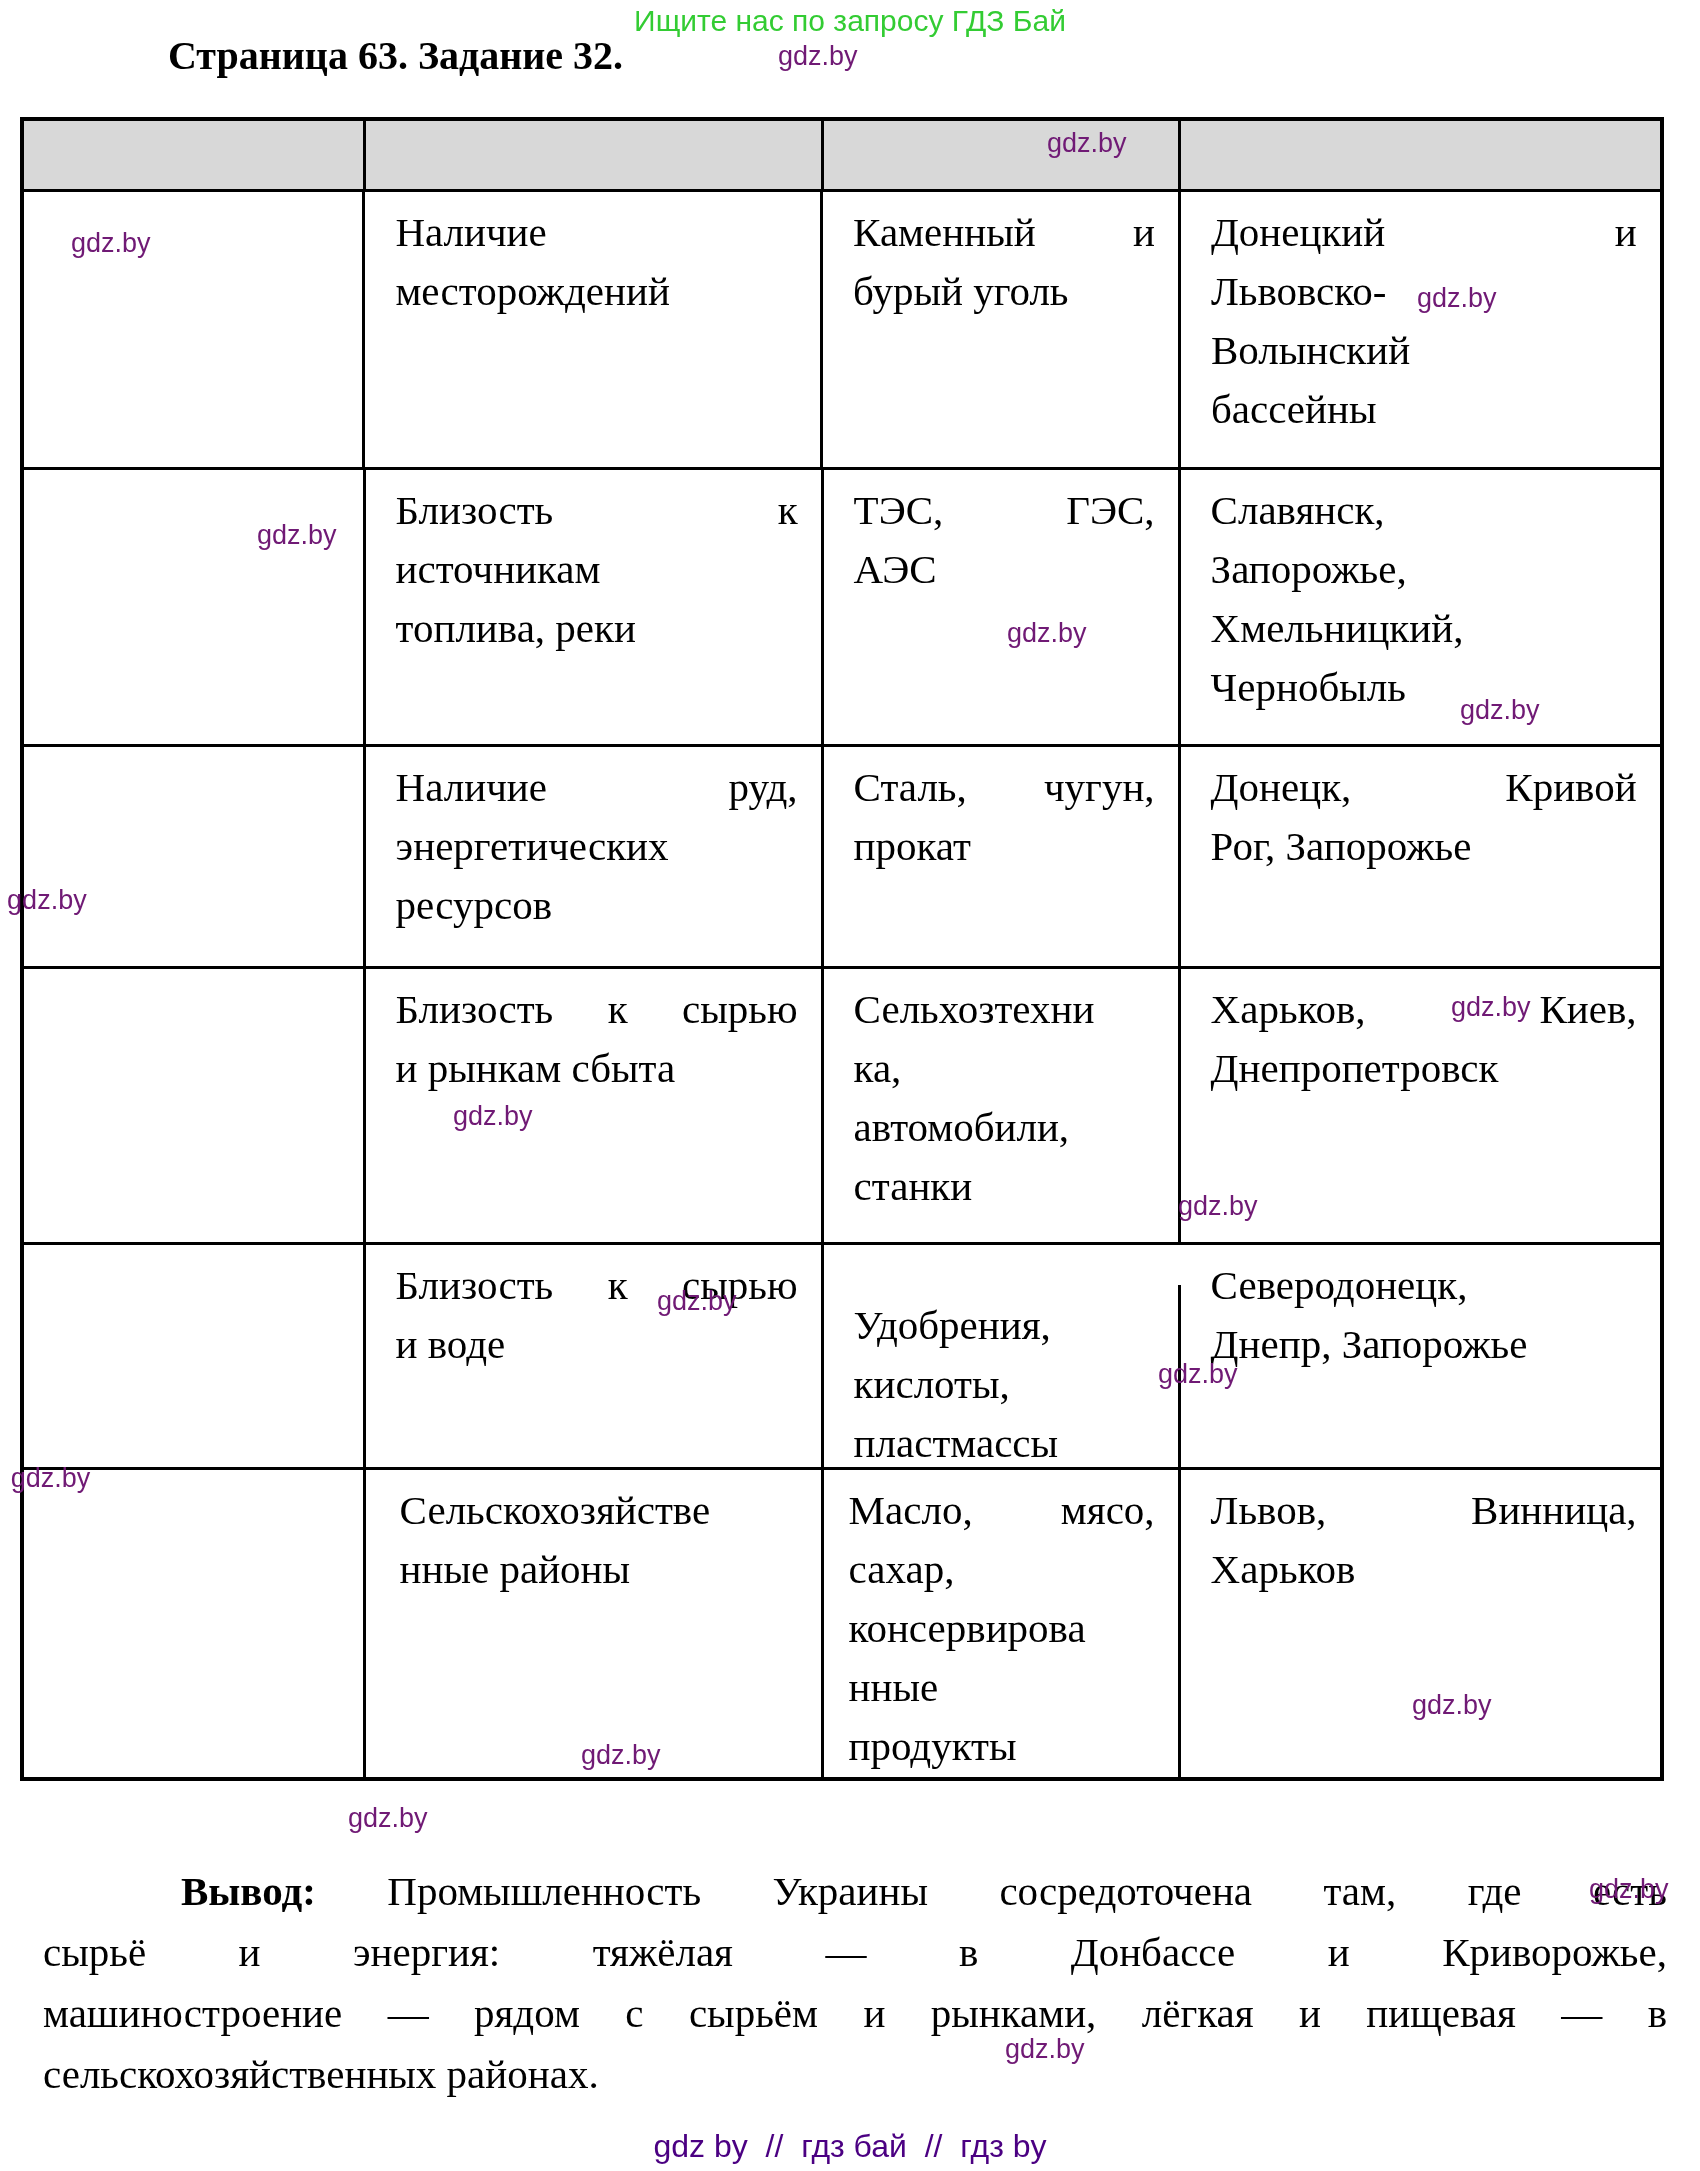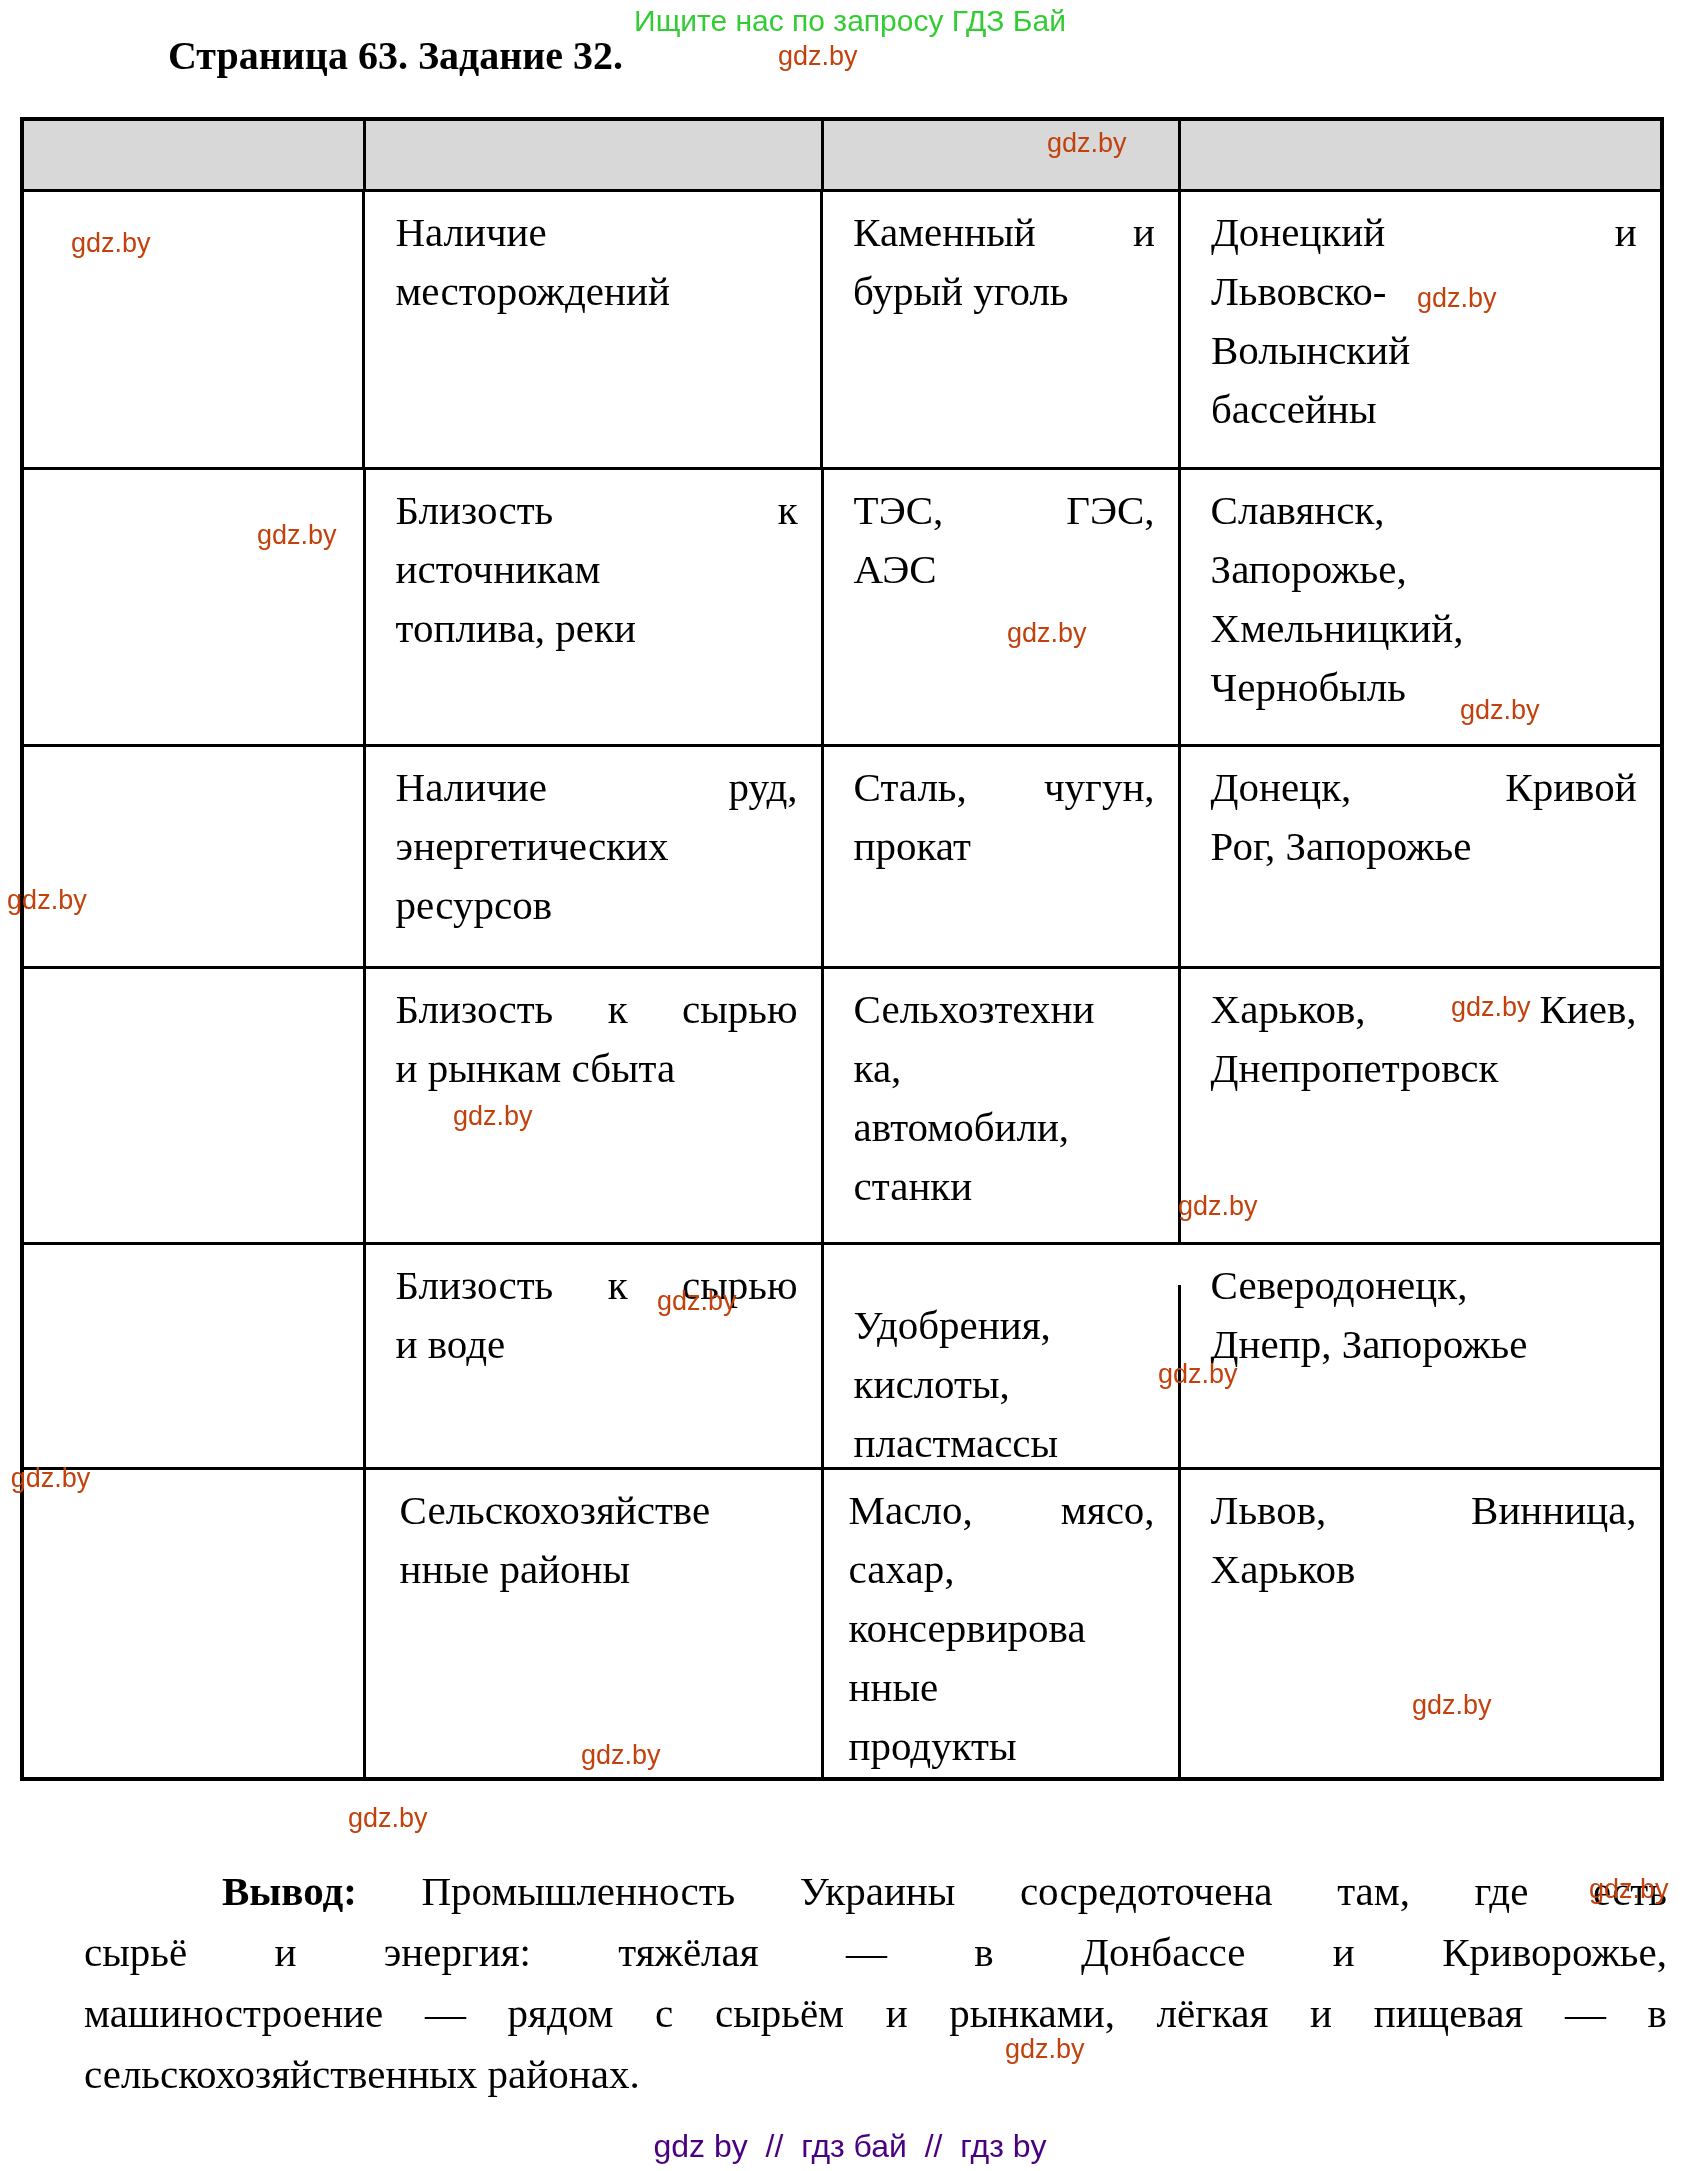--- a/index.html
+++ b/index.html
@@ -13,26 +13,26 @@
                 box-sizing:content-box;background:#fff;}
   .trow{display:flex;box-sizing:border-box;}
   .tcell{box-sizing:border-box;border-right:3.6px solid #000;border-bottom:3.6px solid #000;
          padding:10.7px 23px 0 30px;font-size:41px;line-height:59px;overflow:hidden;}
   .tcell:last-child{border-right:none;}
   .trow:last-child .tcell{border-bottom:none;}
   .trow.thead .tcell{background:#d8d8d8;}
   .line{height:59px;white-space:nowrap;}
   .line.j{display:flex;justify-content:space-between;}
   .conclusion{position:absolute;left:43px;top:1861px;width:1624px;font-size:41px;line-height:61px;}
-  .cline{height:61px;white-space:nowrap;margin-left:41px;}
+  .cline{height:61px;white-space:nowrap;}
   .cline.j{display:flex;justify-content:space-between;}
   .cline.indent{padding-left:138px;}
   .cline .lead{font-weight:bold;}
   .wm{position:absolute;font-family:"Liberation Sans","DejaVu Sans",sans-serif;
-      font-size:27px;color:#c2410c;white-space:nowrap;}
+      font-size:27px;color:#701a75;white-space:nowrap;}
   .footer{position:absolute;left:0;top:2128px;width:100%;text-align:center;white-space:pre;
           font-family:"Liberation Sans","DejaVu Sans",sans-serif;font-size:32px;color:#4b0082;}
 </style>
 </head>
 <body>
 
 <div class="page">
   <div class="banner">Ищите нас по запросу ГДЗ Бай</div>
   <div class="page-title">Страница 63. Задание 32.</div>
 

